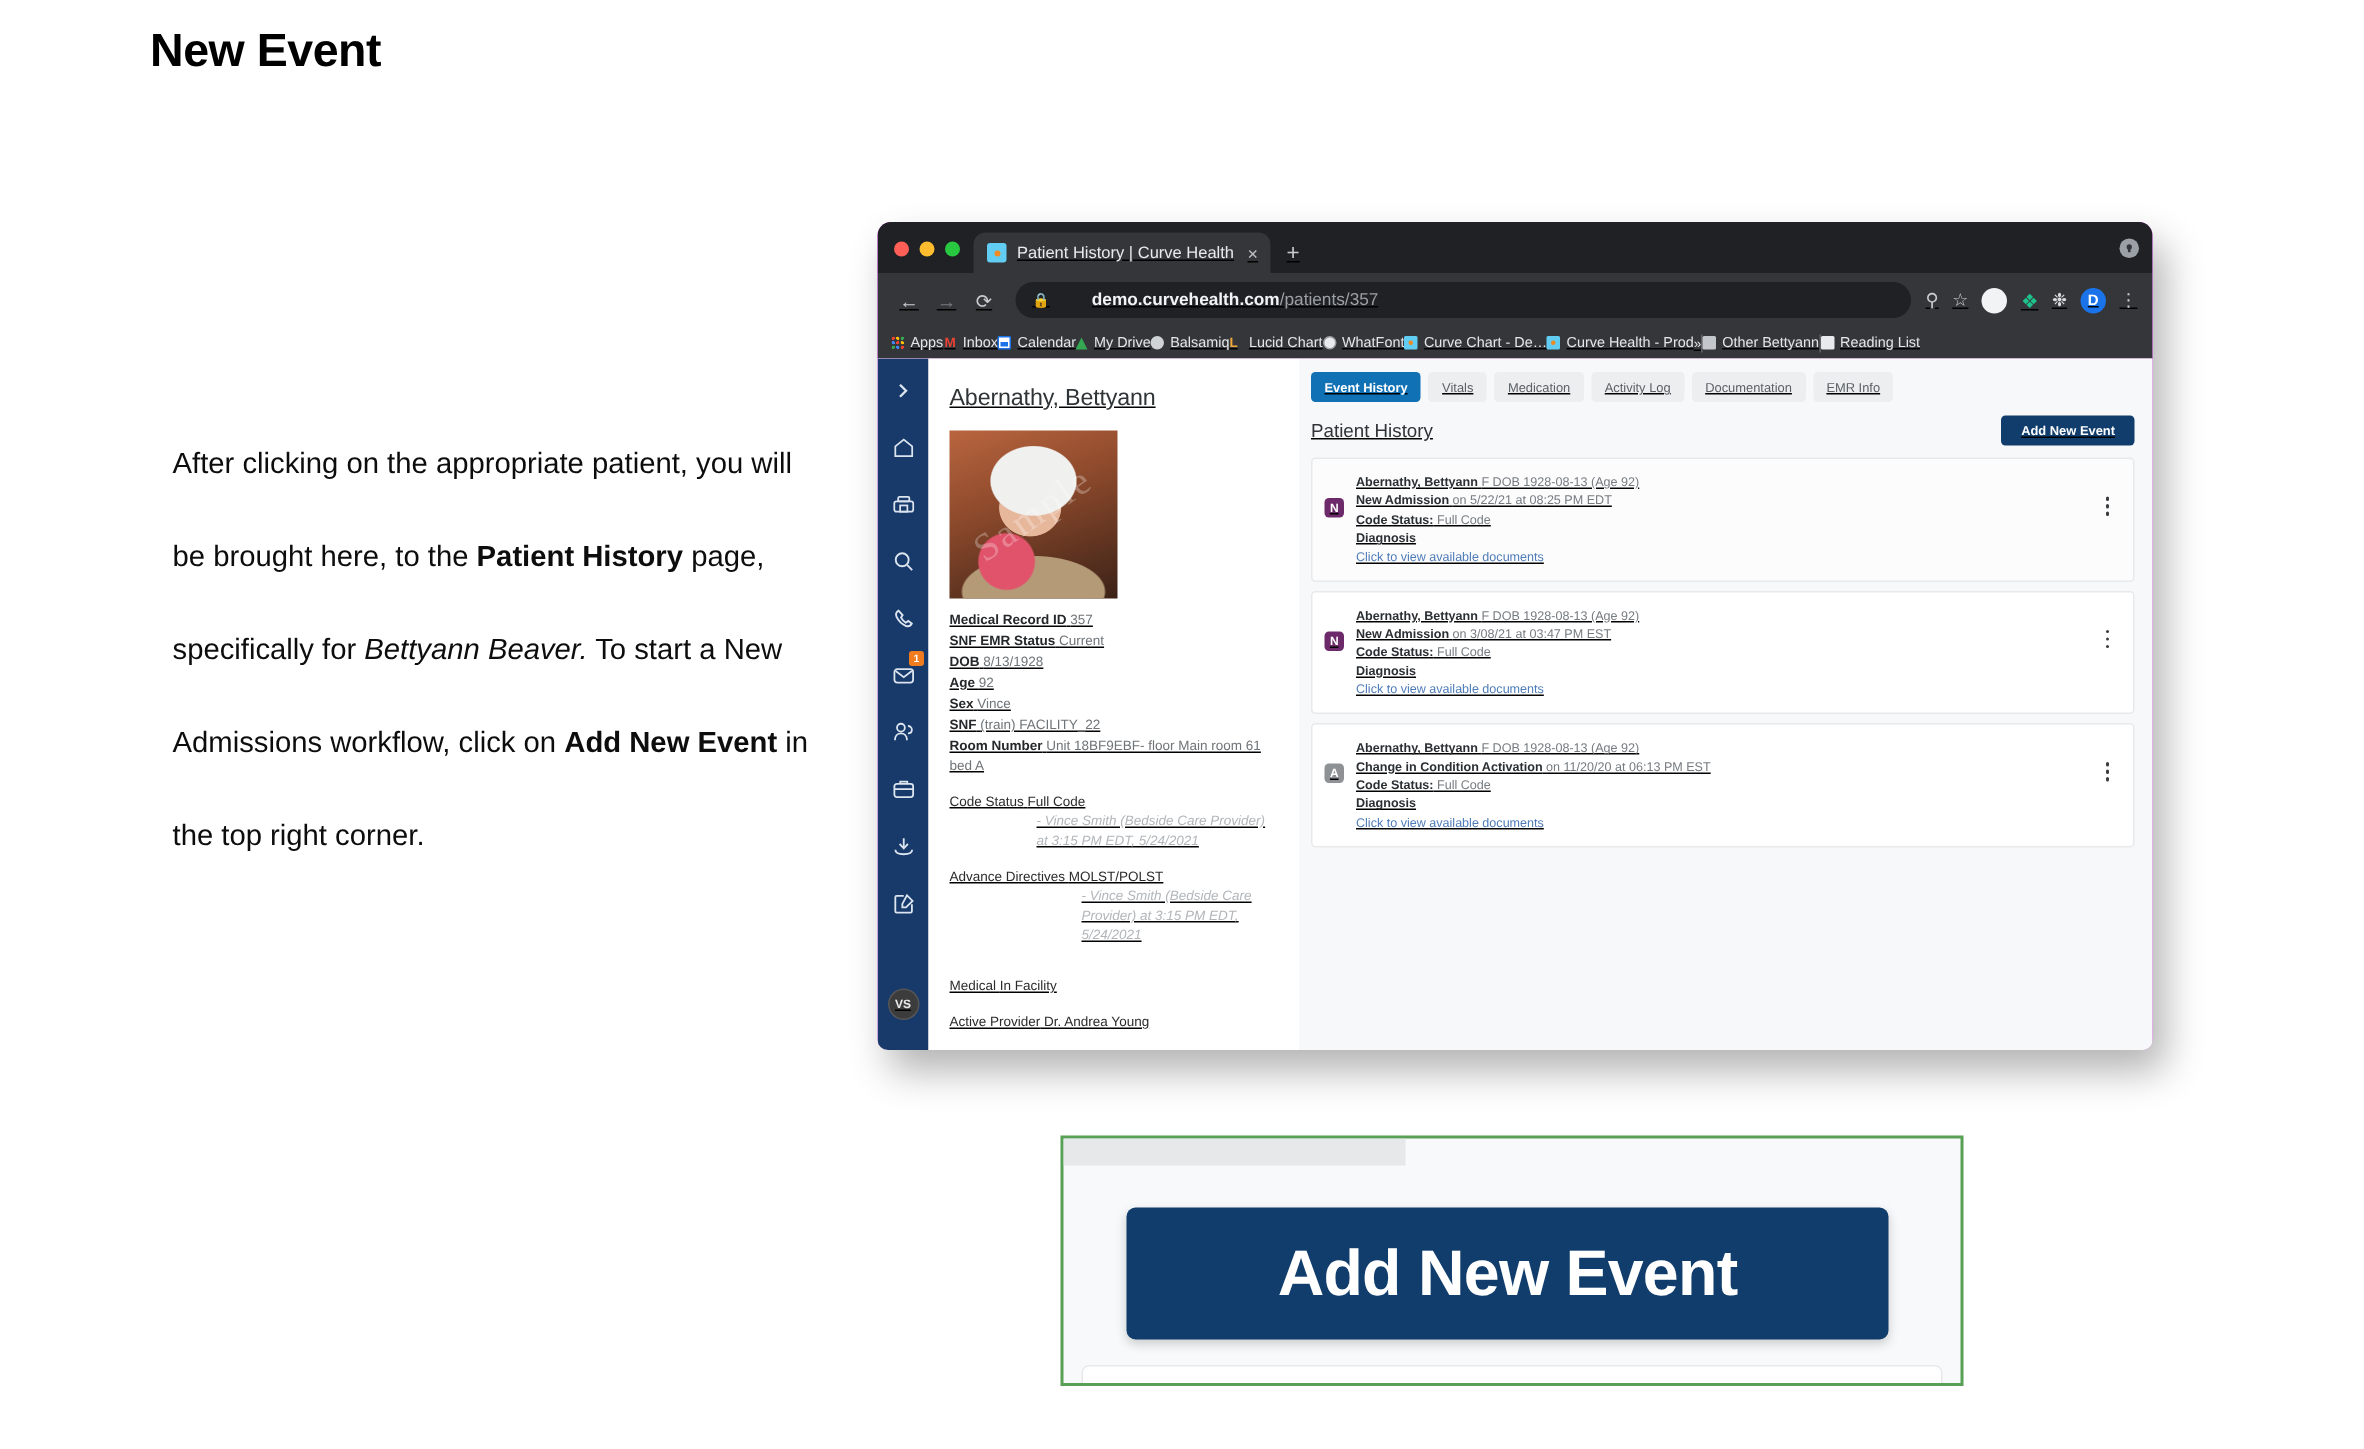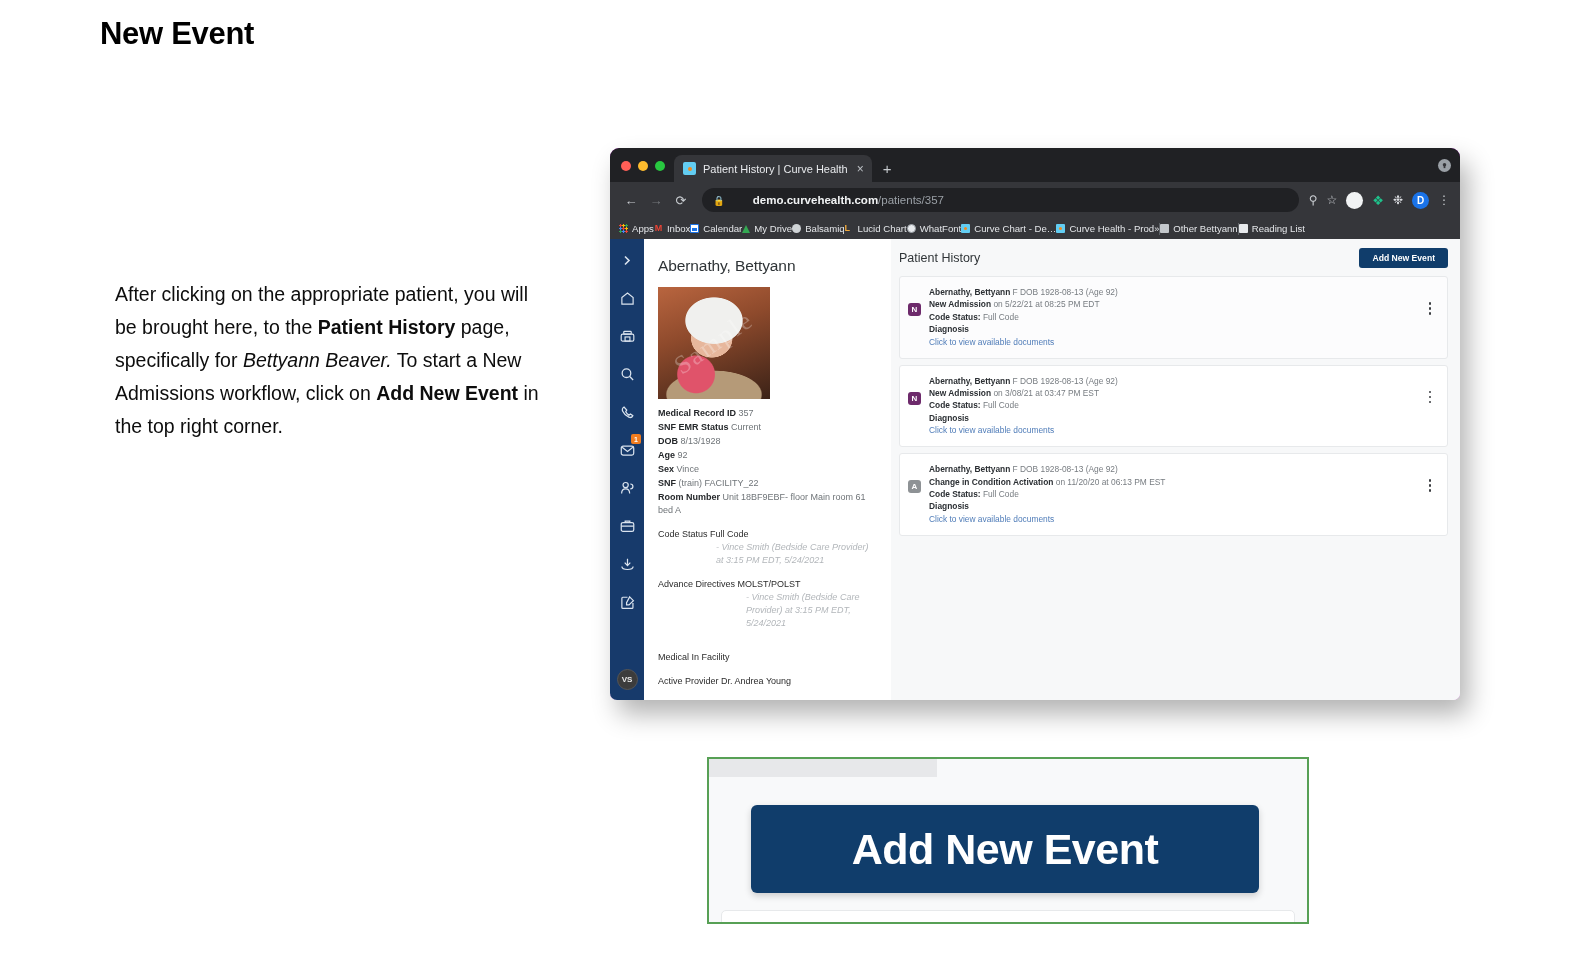--- a/index.html
+++ b/index.html
@@ -20,35 +20,36 @@
     color: #000000;
     letter-spacing: -0.3px;
   }
 
   
   #slide-body {
     position: absolute;
     left: 115px; top: 278px;
     width: 430px;
     font-size: 19.5px;
-    line-height: 33px;
+    line-height: 62px;
     color: #0d0d0d;
   }
   #slide-body b { font-weight: bold; }
   #slide-body i { font-style: italic; }
 
   
   #browser-window {
     position: absolute;
-    left: 610px; top: 148px;
+    left: 585px; top: 148px;
     width: 850px; height: 552px;
     background: #d946ef;
     border-radius: 9px 9px 7px 7px;
     box-shadow: 8px 14px 26px rgba(0,0,0,0.30);
     overflow: hidden;
+    text-decoration: underline;
   }
 
   
   .tabstrip {
     height: 34px;
     background: #202124;
     position: relative;
     display: flex;
     align-items: flex-end;
   }
@@ -237,21 +238,21 @@
     color: #fff;
     font-size: 7px;
     font-weight: bold;
     min-width: 10px; height: 10px;
     border-radius: 2px;
     display: flex; align-items: center; justify-content: center;
     padding: 0 1.5px;
   }
   .side-avatar {
     margin-top: auto;
-    margin-bottom: 10px;
+    margin-bottom: 20px;
     width: 21px; height: 21px;
     border-radius: 50%;
     background: #3c3c3c;
     color: #e9e9e9;
     font-size: 8px; font-weight: bold;
     display: flex; align-items: center; justify-content: center;
     border: 1px solid #555;
   }
 
   
@@ -639,20 +640,28 @@
         <span class="k">Active Provider</span>
         <span class="v">Dr. Andrea Young</span>
       </div>
       <div class="field-block">
         
         
       </div>
     </div>
 
     <div class="history-pane">
+      <div class="tabs-row">
+        <div class="tab-pill active">Event History</div>
+        <div class="tab-pill">Vitals</div>
+        <div class="tab-pill">Medication</div>
+        <div class="tab-pill">Activity Log</div>
+        <div class="tab-pill">Documentation</div>
+        <div class="tab-pill">EMR Info</div>
+      </div>
 
       <div class="hist-head">
         <div class="hist-title">Patient History</div>
         <div class="add-event-btn">Add New Event</div>
       </div>
 
       <div class="event-card tinted">
         <div class="ev-badge" style="background:#6d2a6b">N</div>
         <div class="ev-body">
           <div class="ev-line">

